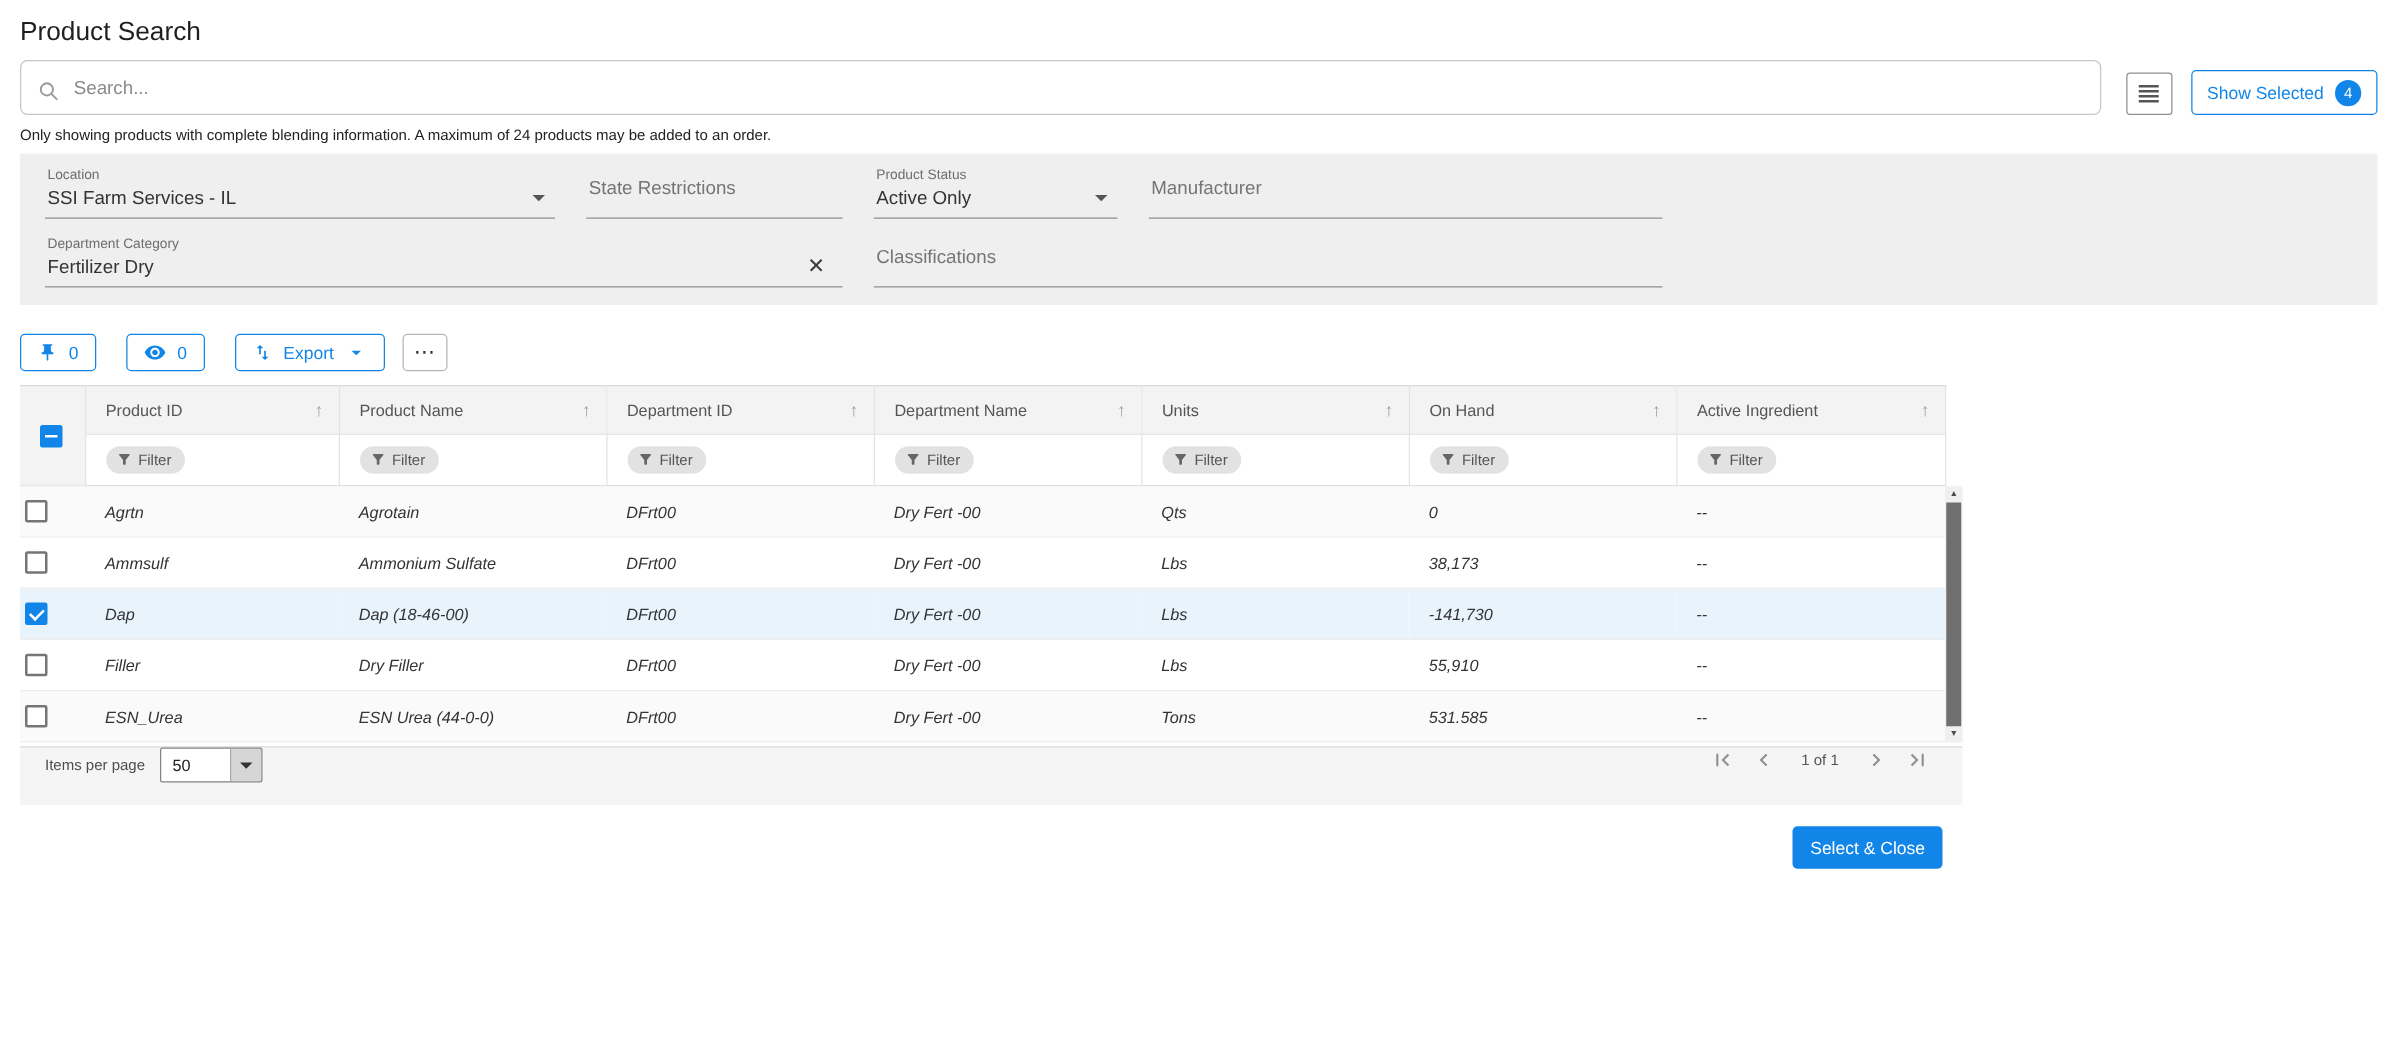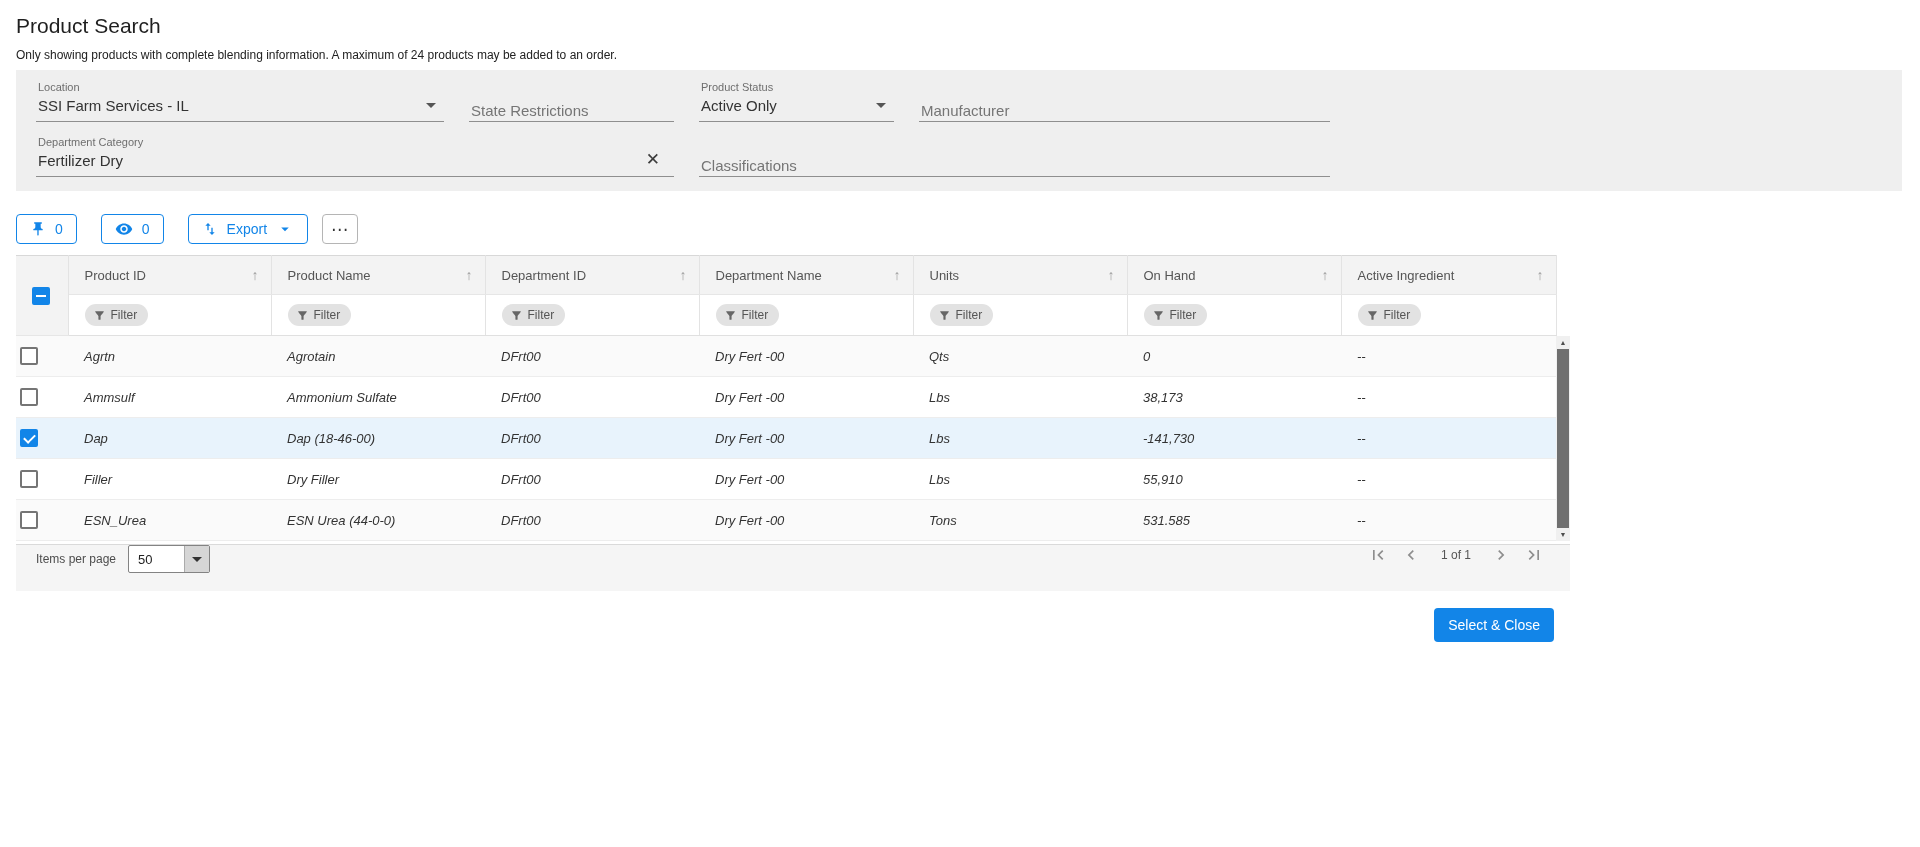--- a/index.html
+++ b/index.html
@@ -54,21 +54,21 @@
     display: grid; grid-template-columns: 408px 205px 195px 411px;
     column-gap: 25px; row-gap: 9px;
   }
   .field {
     position: relative; height: 46px; border-bottom: 1px solid #8f8f8f;
     display: flex; flex-direction: column; justify-content: flex-end;
     padding: 0 24px 7px 2px; cursor: pointer;
   }
   .field-label { font-size: 11px; color: #6e6e6e; margin-bottom: 4px; }
   .field-value { font-size: 15px; color: #333; }
-  .field.empty { padding-bottom: 2px; }
+  .field.empty { justify-content: center; padding-bottom: 2px; }
   .field-placeholder { font-size: 15px; color: #757575; }
   .field.span-2a { grid-column: 1 / 3; }
   .field.span-2b { grid-column: 3 / 5; }
   .caret-down {
     width: 0; height: 0; border-left: 5px solid transparent; border-right: 5px solid transparent;
     border-top: 5px solid #555;
   }
   .field .caret-down { position: absolute; right: 8px; bottom: 13px; }
   .clear-x {
     position: absolute; right: 14px; bottom: 6px; font-size: 17px; color: #3c3c3c;
@@ -163,20 +163,41 @@
     height: 34px; padding: 0 14px; font-size: 14px; font-family: inherit; cursor: pointer;
   }
 </style>
 </head>
 <body>
 
 <div class="page">
 
   <h1 class="page-title">Product Search</h1>
 
+  <div class="search-row">
+    <div class="search-box">
+      <svg class="search-icon" width="18" height="18" viewBox="0 0 24 24">
+        <circle cx="10" cy="10" r="6.5" fill="none" stroke="#999" stroke-width="2"></circle>
+        <line x1="15" y1="15" x2="21" y2="21" stroke="#999" stroke-width="2"></line>
+      </svg>
+      <input class="search-input" type="text" placeholder="Search..." style="">
+    </div>
+    <button class="icon-btn">
+      <span class="lines-icon">
+          <i></i>
+          <i></i>
+          <i></i>
+          <i></i>
+        </span>
+    </button>
+    <button class="show-selected-btn">
+      <span>Show Selected</span>
+      <span class="count-badge">4</span>
+    </button>
+  </div>
 
   <div class="notice">Only showing products with complete blending information. A maximum of 24 products may be added to an order.</div>
 
   <div class="filter-panel">
     <div class="filter-grid">
       <div class="field">
         <span class="field-label">Location</span>
         <span class="field-value">SSI Farm Services - IL</span>
         <span class="caret-down"></span>
       </div>

